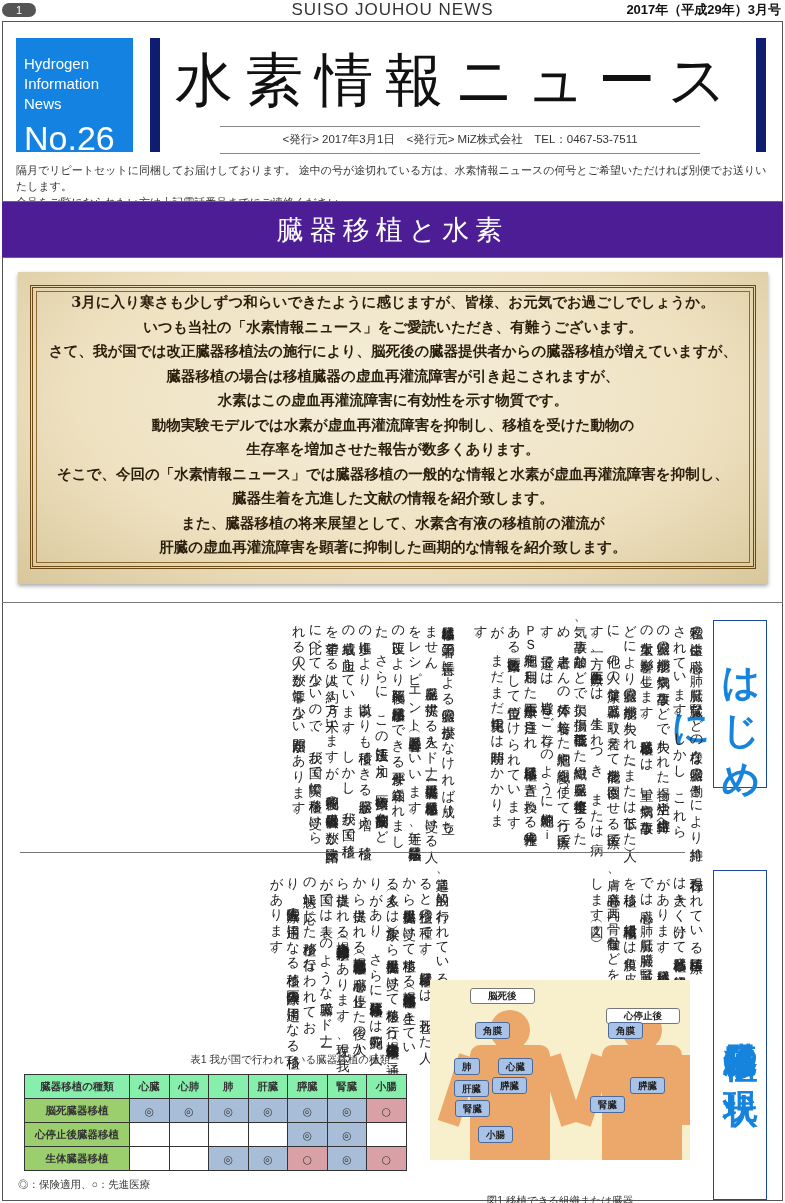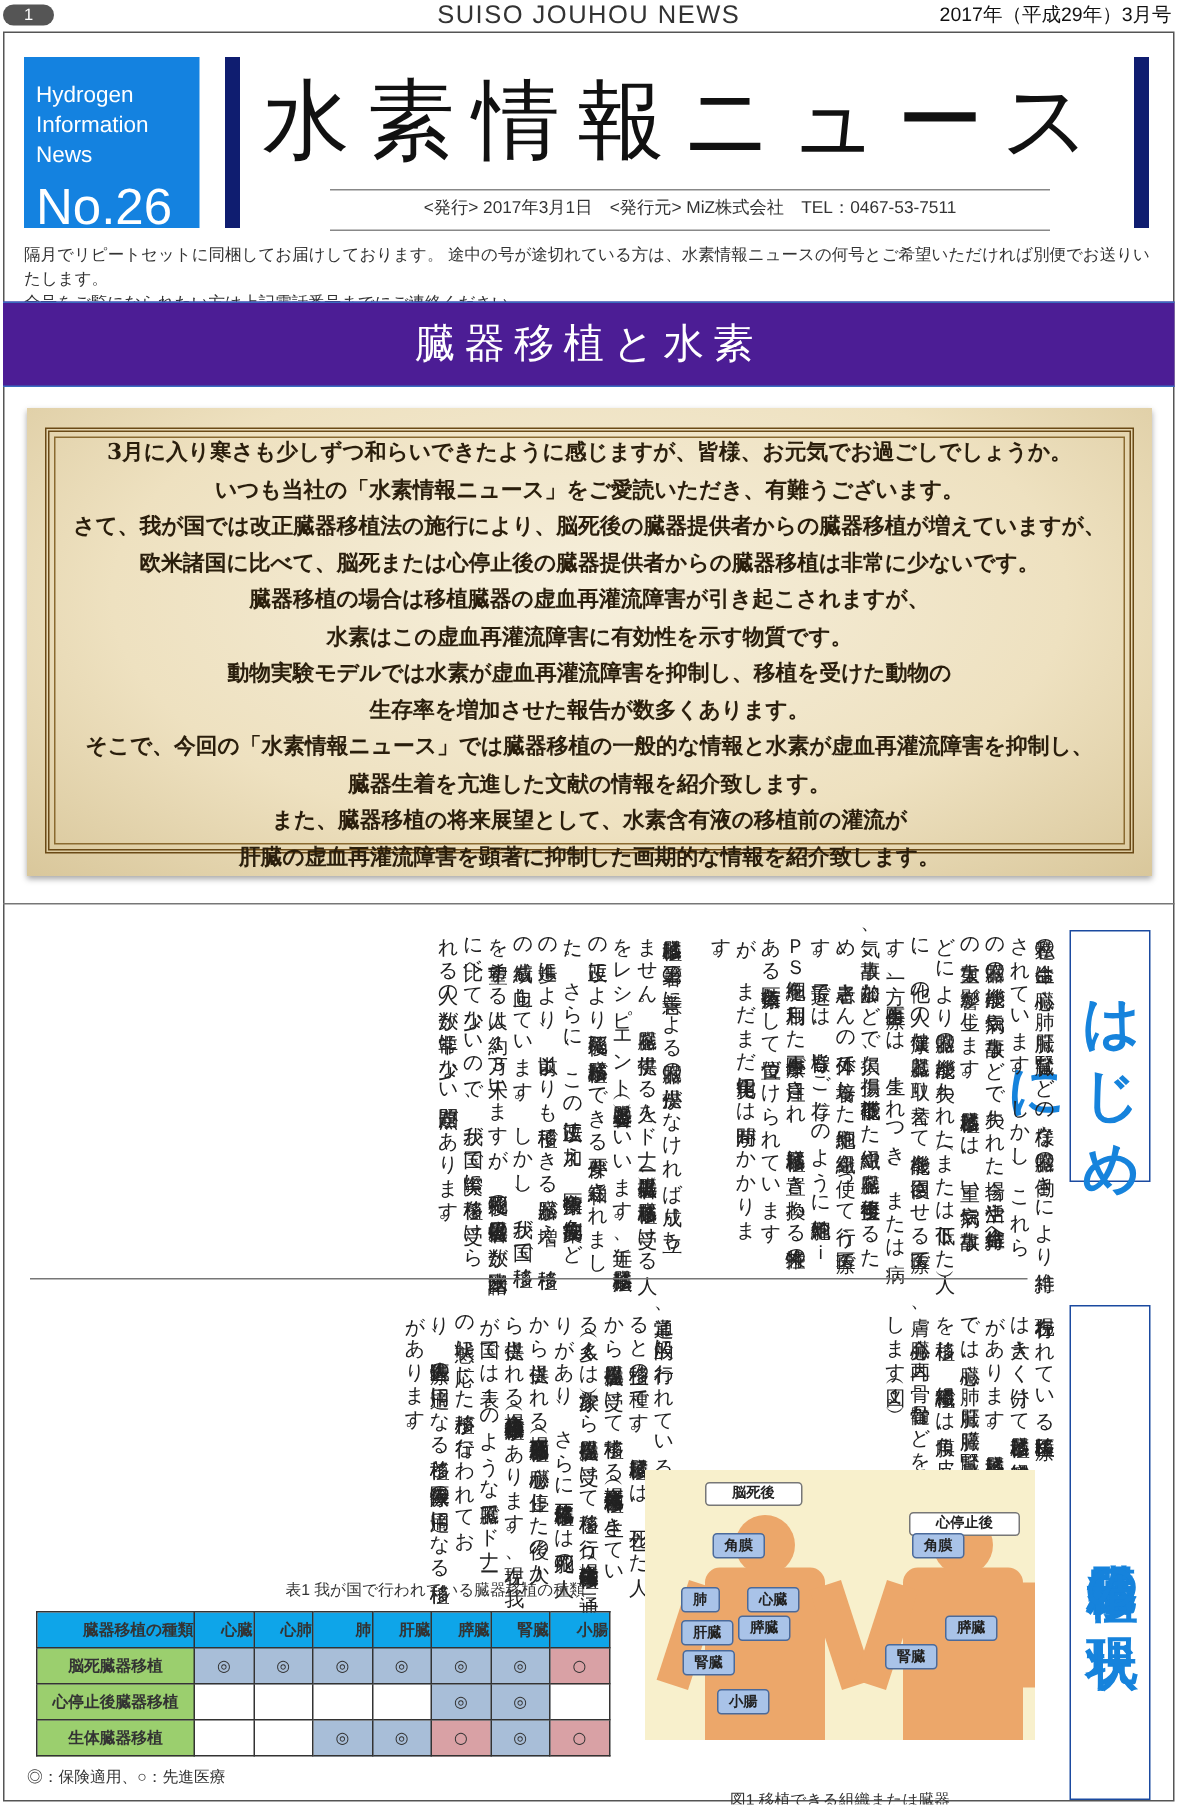--- a/index.html
+++ b/index.html
@@ -1,21 +1,21 @@
 <!DOCTYPE html>
 <html><head>
 <meta charset="utf-8">
 <style>
   * { box-sizing: border-box; margin: 0; padding: 0; }
   html, body { width: 785px; height: 1203px; background: #fff; overflow: hidden; }
   body { position: relative; font-family: "DejaVu Sans", sans-serif; color: #222; }
 
   .page-badge { position: absolute; left: 2px; top: 3px; width: 34px; height: 14px; background: #555; border-radius: 7px; color: #fff; font-size: 11px; line-height: 14px; text-align: center; font-family: "Liberation Sans", sans-serif; }
   .top-title { position: absolute; left: 0; width: 785px; top: 0; text-align: center; font-family: "Liberation Sans", sans-serif; font-size: 17px; letter-spacing: 1px; color: #333; }
-  .top-date { position: absolute; right: 4px; top: 1px; font-size: 13px; font-weight: normal; font-family: "Liberation Sans", sans-serif; color: #111; }
+  .top-date { position: absolute; right: 4px; top: 1px; font-size: 13px; font-weight: bold; font-family: "Liberation Sans", sans-serif; color: #111; }
 
   .frame { position: absolute; left: 2px; top: 21px; width: 781px; height: 1180px; border: 1.5px solid #555; }
 
   .hin-box { position: absolute; left: 16px; top: 38px; width: 117px; height: 114px; background: #1482e0; color: #fff; font-family: "Liberation Sans", sans-serif; padding: 16px 8px; }
   .hin-box .l { font-size: 15px; line-height: 20px; font-weight: 300; }
   .hin-box .no { font-size: 34px; margin-top: 6px; line-height: 36px; }
 
   .bar-left { position: absolute; left: 150px; top: 38px; width: 10px; height: 114px; background: #0f1d70; }
   .bar-right { position: absolute; left: 756px; top: 38px; width: 10px; height: 114px; background: #0f1d70; }
 
@@ -43,21 +43,21 @@
 
   .figure { position: absolute; left: 430px; top: 980px; width: 260px; height: 180px; background: #f8f0cc; }
   .fig-caption { position: absolute; left: 430px; top: 1162px; width: 260px; text-align: center; font-size: 10.5px; line-height: 15px; color: #333; font-family: "Liberation Sans", sans-serif; margin-top: 31px; }
   .fig-tag { position: absolute; background: #fff; border: 1px solid #777; border-radius: 3px; font-size: 9.5px; padding: 0 17px; line-height: 14px; font-weight: bold; }
   .organ { position: absolute; background: #a9c3e8; border: 1px solid #4b6a9a; border-radius: 3px; font-size: 9.5px; line-height: 13px; padding: 1px 7px; font-weight: bold; color: #222; }
   .body-shape { position: absolute; background: #eca76a; }
 
   .table-title { position: absolute; left: 20px; top: 1053px; width: 370px; text-align: right; font-size: 10.5px; color: #333; font-family: "Liberation Sans", sans-serif; }
   table.t1 { position: absolute; left: 24px; top: 1074px; border-collapse: collapse; font-family: "DejaVu Serif", serif; font-size: 10.5px; }
   table.t1 td, table.t1 th { border: 1px solid #333; height: 24px; text-align: center; font-weight: bold; color: #333; }
-  table.t1 th { background: #0ea5e9; width: 39.5px; font-weight: bold; text-align: right; }
+  table.t1 th { background: #86efac; width: 39.5px; font-weight: bold; }
   table.t1 th.first { width: 105px; }
   table.t1 td.rowh { background: #9bcf6e; width: 105px; }
   td.b { background: #a8bed8; }
   td.r { background: #d9a1a5; }
   td.w { background: #fff; }
   .legend { position: absolute; left: 18px; top: 1178px; font-size: 10.5px; color: #333; font-family: "Liberation Sans", sans-serif; }
 </style>
 </head>
 <body>
 
@@ -83,21 +83,20 @@
 </div>
 
 <div class="banner">臓器移植と水素</div>
 
 <div class="parchment">
   <div class="inner"></div>
   <div class="lines" id="intro-lines">
       <div>3月に入り寒さも少しずつ和らいできたように感じますが、皆様、お元気でお過ごしでしょうか。</div>
       <div>いつも当社の「水素情報ニュース」をご愛読いただき、有難うございます。</div>
       <div>さて、我が国では改正臓器移植法の施行により、脳死後の臓器提供者からの臓器移植が増えていますが、</div>
-      <div>欧米諸国に比べて、脳死または心停止後の臓器提供者からの臓器移植は非常に少ないです。</div>
       <div>臓器移植の場合は移植臓器の虚血再灌流障害が引き起こされますが、</div>
       <div>水素はこの虚血再灌流障害に有効性を示す物質です。</div>
       <div>動物実験モデルでは水素が虚血再灌流障害を抑制し、移植を受けた動物の</div>
       <div>生存率を増加させた報告が数多くあります。</div>
       <div>そこで、今回の「水素情報ニュース」では臓器移植の一般的な情報と水素が虚血再灌流障害を抑制し、</div>
       <div>臓器生着を亢進した文献の情報を紹介致します。</div>
       <div>また、臓器移植の将来展望として、水素含有液の移植前の灌流が</div>
       <div>肝臓の虚血再灌流障害を顕著に抑制した画期的な情報を紹介致します。</div>
     </div>
 </div>

